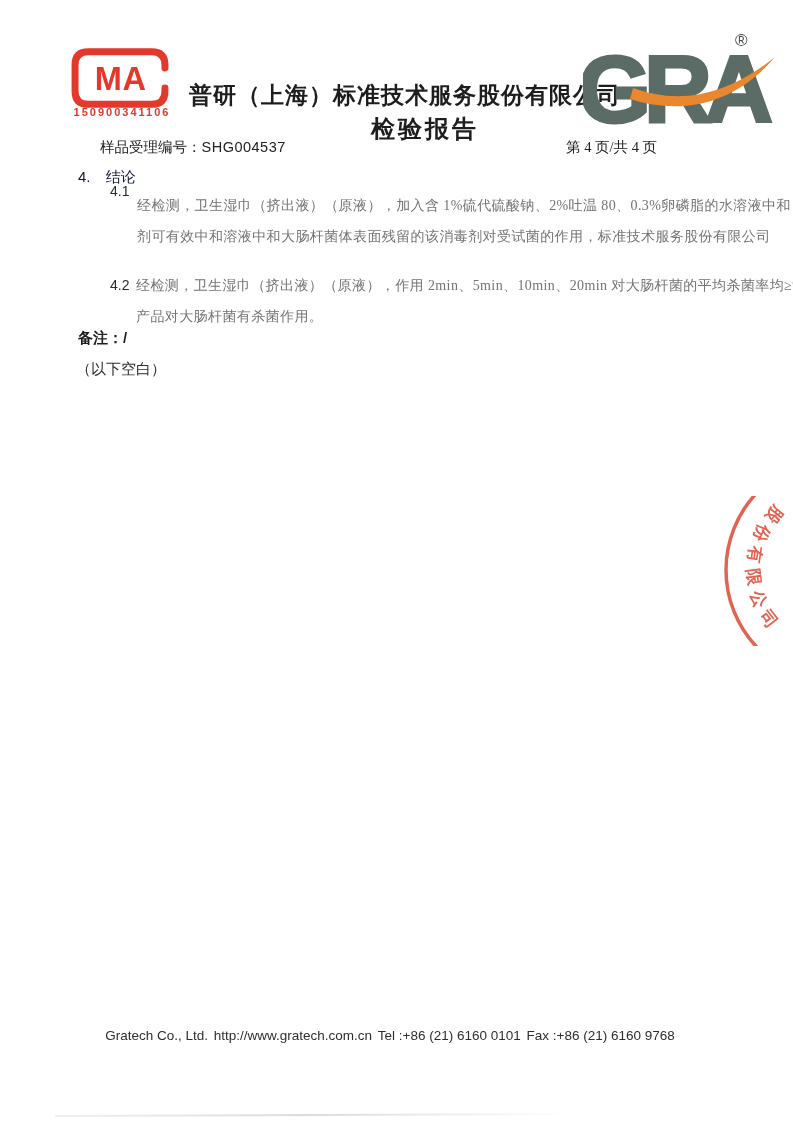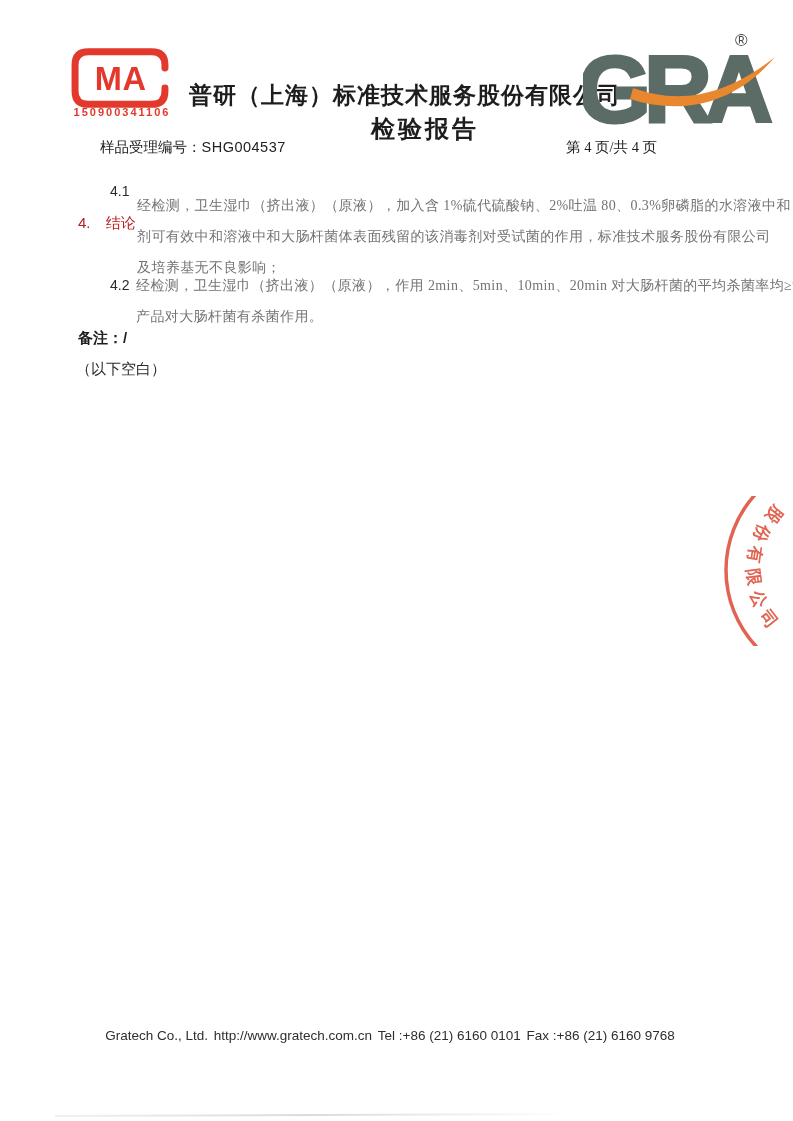--- a/index.html
+++ b/index.html
@@ -39,21 +39,21 @@
     position:absolute;left:100px;top:138px;font-size:14.5px;color:#222;
   }
   .subheader-left .val{
     font-family:"Liberation Sans","DejaVu Sans",sans-serif;
     font-size:14.5px;letter-spacing:0.5px;
   }
   .subheader-right{
     position:absolute;left:566px;top:138px;font-size:14.5px;color:#222;
   }
   
-  .section-row{position:absolute;left:78px;top:168px;font-size:15px;color:#b91c1c;margin-top:46px;}
+  .section-row{position:absolute;left:78px;top:168px;font-size:15px;color:#0f172a;}
   .section-row .num{
     display:inline-block;width:24px;
     font-family:"Liberation Sans","DejaVu Sans",sans-serif;
   }
   .para{position:absolute;font-size:14px;letter-spacing:0.4px;color:#737373;}
   .para .pline{height:31px;line-height:31px;white-space:nowrap;}
   .para-num{
     position:absolute;font-size:14px;
     font-family:"Liberation Sans","DejaVu Sans",sans-serif;
     color:#2b2b2b;line-height:31px;height:31px;
@@ -103,21 +103,20 @@
 
   <div class="section-row">
     <span class="num">4.</span>
     <span>结论</span>
   </div>
 
   <div class="para-num" style="left:110px;top:176px;">4.1</div>
   <div class="para" style="left:137px;top:190px;">
     <div class="pline">经检测，卫生湿巾（挤出液）（原液），加入含 1%硫代硫酸钠、2%吐温 80、0.3%卵磷脂的水溶液中和</div>
     <div class="pline">剂可有效中和溶液中和大肠杆菌体表面残留的该消毒剂对受试菌的作用，标准技术服务股份有限公司</div>
-    <div class="pline">及培养基无不良影响；</div>
   </div>
 
   <div class="para-num" style="left:110px;top:270px;">4.2</div>
   <div class="para" style="left:136px;top:270px;">
     <div class="pline">经检测，卫生湿巾（挤出液）（原液），作用 2min、5min、10min、20min 对大肠杆菌的平均杀菌率均≥90%，</div>
     <div class="pline">产品对大肠杆菌有杀菌作用。</div>
   </div>
 
   <div class="remark-row">
     <span>备注：</span><span class="val">/</span>

